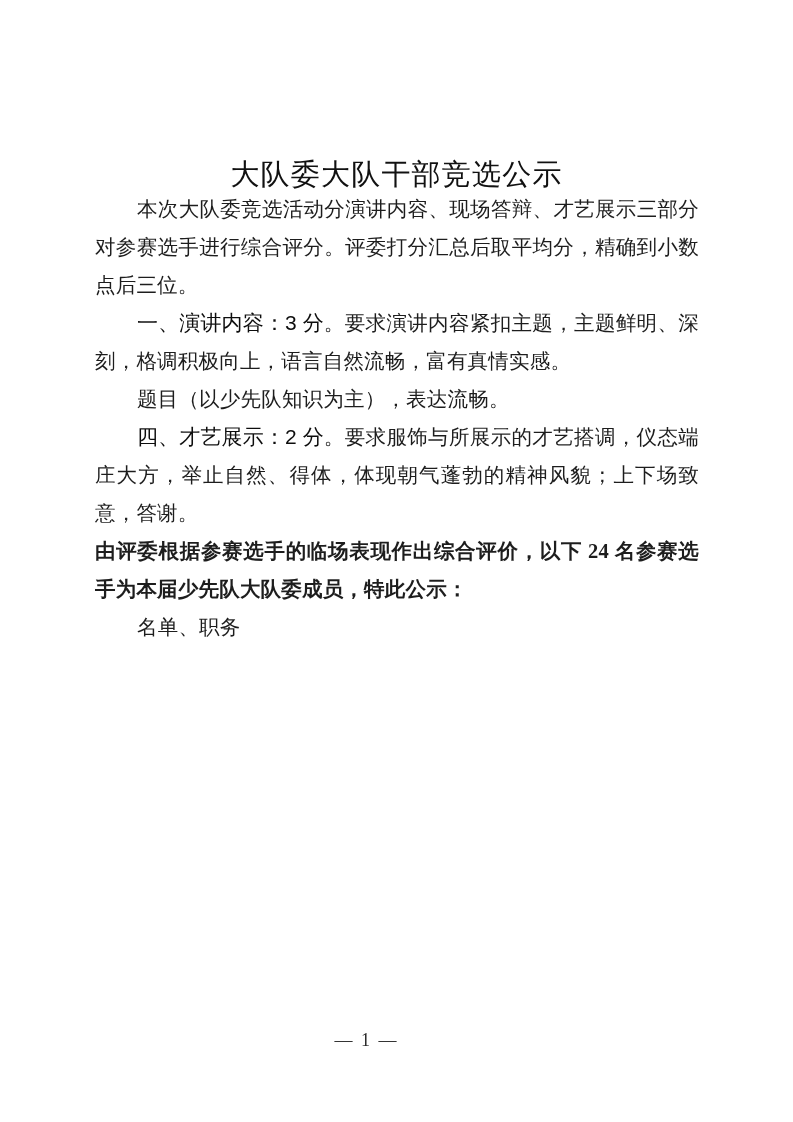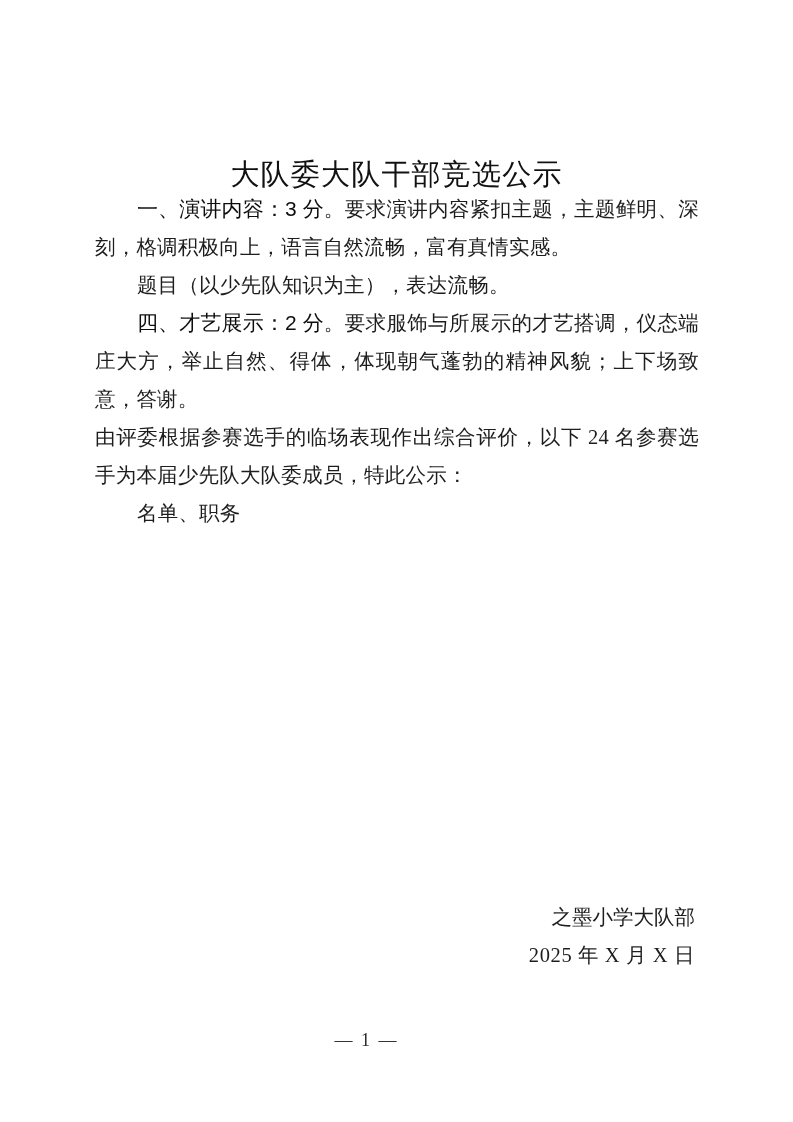--- a/index.html
+++ b/index.html
@@ -51,20 +51,21 @@
     letter-spacing: 0.2px;
     color: #1d1d1d;
   }
 
   p.indent2 {
     text-indent: 42px;
   }
 
   p.noindent {
     text-indent: 0;
+    font-weight: bold;
   }
 
   
   .run-bold {
     font-family: "Liberation Sans", "DejaVu Sans", sans-serif;
     font-weight: 400;
     font-size: 21px;
     letter-spacing: 0;
     color: #0d0d0d;
     margin-top: 20px;
@@ -120,38 +121,35 @@
 </style>
 </head>
 <body>
 
 <div class="page">
 
   <h1 class="doc-title">大队委大队干部竞选公示</h1>
 
   <div class="body-block">
 
+    <p class="para indent2">本次大队委竞选活动分演讲内容、现场答辩、才艺展示三部分对参赛选手进行综合评分。评委打分汇总后取平均分，精确到小数点后三位。</p>
 
 
     <p class="para indent2"><span class="run-bold">一、演讲内容：3 分</span><span>。要求演讲内容紧扣主题，主题鲜明、深刻，格调积极向上，语言自然流畅，富有真情实感。</span></p>
 
 
 
     <p class="para hanging-line">题目（以少先队知识为主），表达流畅。</p>
 
     <p class="para indent2"><span class="run-bold">四、才艺展示：2 分</span><span>。要求服饰与所展示的才艺搭调，仪态端庄大方，举止自然、得体，体现朝气蓬勃的精神风貌；上下场致意，答谢。</span></p>
 
     <p class="para noindent">由评委根据参赛选手的临场表现作出综合评价，以下 24 名参赛选手为本届少先队大队委成员，特此公示：</p>
 
     <p class="para indent2">名单、职务</p>
 
   </div>
 
-  <div class="signature">
-    <span class="sig-line sig-org">之墨小学大队部</span>
-    <span class="sig-line sig-date">2025 年 X 月 X 日</span>
-  </div>
 
   <div class="page-footer">
     <span class="footer-inner">— 1 —</span>
   </div>
 
 </div>
 
 </body></html>

